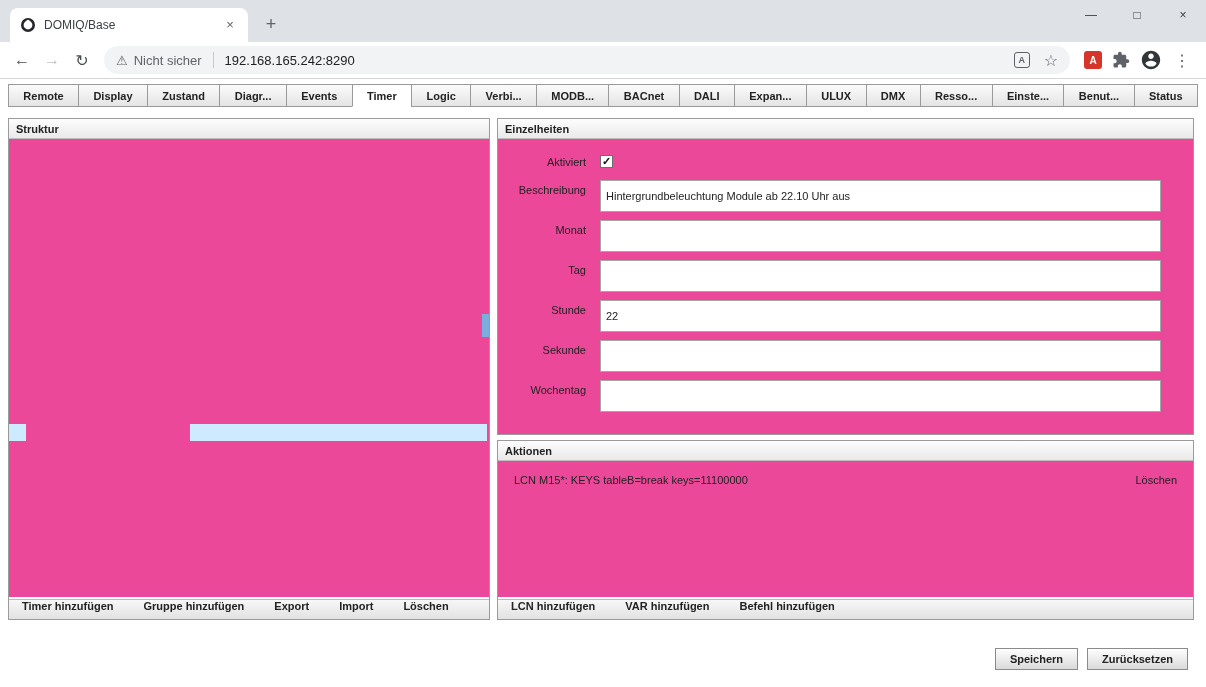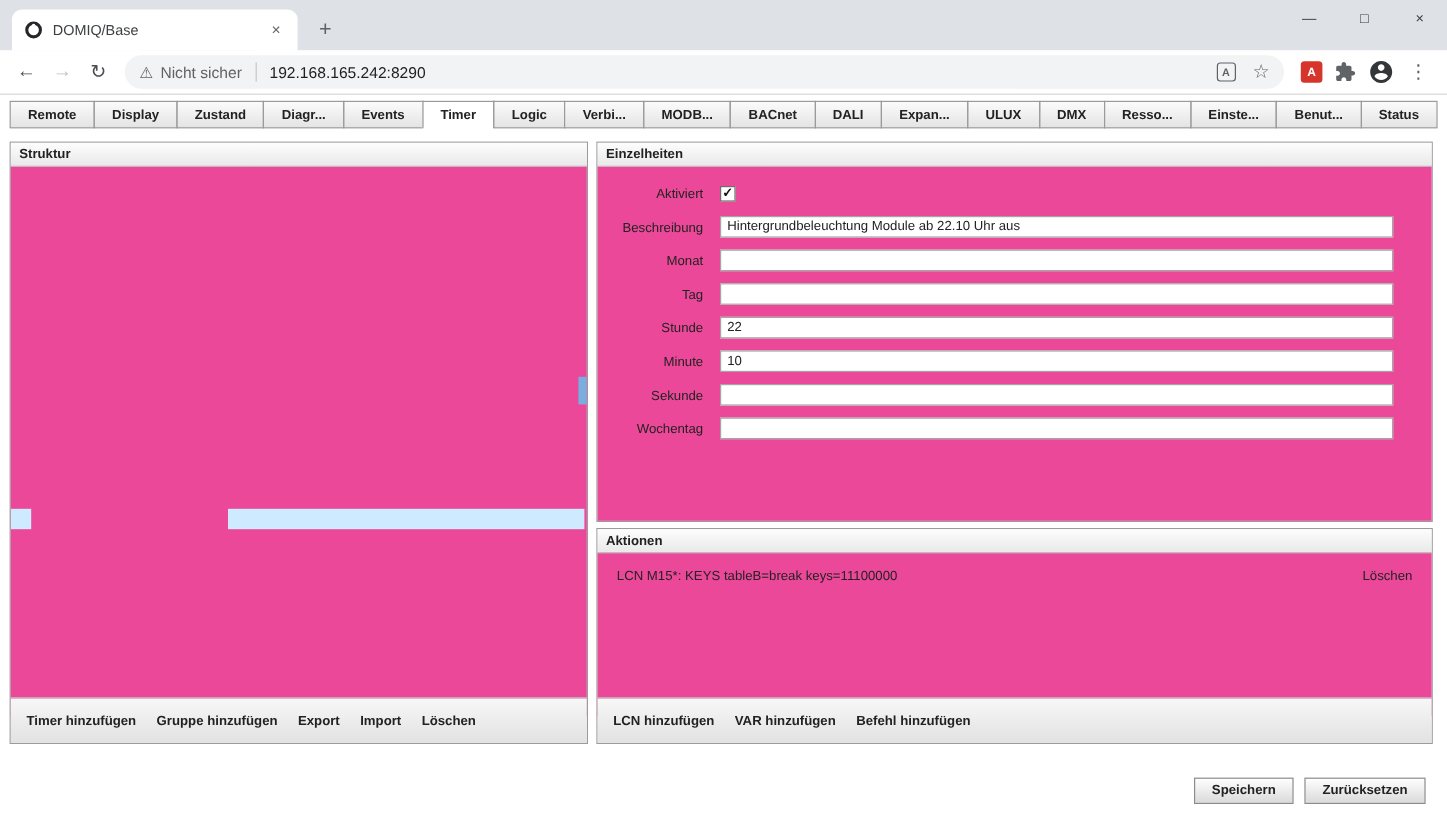--- a/index.html
+++ b/index.html
@@ -70,41 +70,41 @@
 
   
   .panel { position:absolute; border:1px solid #9b9b9b; background:#fff; }
   .panel-header {
     height:20px; background:linear-gradient(#fdfdfd,#e9e9e9); border-bottom:1px solid #bdbdbd;
     display:flex; align-items:center; padding:0 7px; font-size:11px; font-weight:bold; color:#222;
   }
   .panel-body { position:absolute; left:0; top:20px; right:0; bottom:22px; overflow:hidden; background:#ec4899; }
   .panel-body.noscroll { bottom:0; }
   .panel-footer {
-    position:absolute; left:0; right:0; bottom:0; height:38px;
+    position:absolute; left:0; right:0; bottom:0; height:20px;
     background:linear-gradient(#f7f7f7,#e2e2e2); border-top:1px solid #bdbdbd;
-    display:flex; align-items:center; gap:17px; padding:0 13px;
+    display:flex; align-items:flex-start; gap:30px; padding:0 13px;
   }
   .tool-btn { font-size:11px; font-weight:bold; color:#222; white-space:nowrap; cursor:pointer; }
 
   #panel-struktur { left:8px; top:118px; width:482px; height:502px; }
   #panel-einzelheiten { left:497px; top:118px; width:697px; height:317px; }
   #panel-aktionen { left:497px; top:440px; width:697px; height:180px; }
 
   .sel-frag { position:absolute; background:#cdeaff; }
   .frag-a { left:0; top:285px; width:17px; height:17px; }
   .frag-b { left:181px; top:285px; width:297px; height:17px; }
   .scroll-frag { position:absolute; right:0; top:175px; width:7px; height:23px; background:#7aaede; }
 
   
   .form { padding:13px 16px 0 0; }
   .frow { display:flex; margin-bottom:8px; }
   .flabel { width:102px; text-align:right; font-size:11px; color:#222; padding-right:14px; line-height:20px; flex:0 0 auto; }
   .finput {
-    flex:1; height:18px; border:1px solid #a5a5a5; background:#fff;
+    flex:1; height:32px; border:1px solid #a5a5a5; background:#fff;
     font-family:"Liberation Sans", sans-serif; font-size:11px; color:#222; padding:0 5px;
   }
   textarea.finput { height:44px; resize:none; padding:2px 5px; }
   .checkbox {
     width:13px; height:13px; border:1px solid #6e6e6e; background:#fff;
     font-size:11px; line-height:11px; text-align:center; color:#111; font-weight:bold;
     margin-top:3px; cursor:pointer;
   }
 
   
@@ -225,24 +225,20 @@
       </div>
       <div class="frow" style="padding-right:16px;">
         <span class="flabel">Tag</span>
         <input class="finput" value="" style="">
       </div>
       <div class="frow" style="padding-right:16px;justify-content:flex-end;">
         <span class="flabel">Stunde</span>
         <input class="finput" value="22" style="">
       </div>
       <div class="frow" style="padding-right:16px;">
-        <span class="flabel">Minute</span>
-        <input class="finput" value="10" style="">
-      </div>
-      <div class="frow" style="padding-right:16px;">
         <span class="flabel">Sekunde</span>
         <input class="finput" value="" style="">
       </div>
       <div class="frow" style="padding-right:16px;">
         <span class="flabel">Wochentag</span>
         <input class="finput" value="" style="">
       </div>
     </div>
   </div>
 </div>

